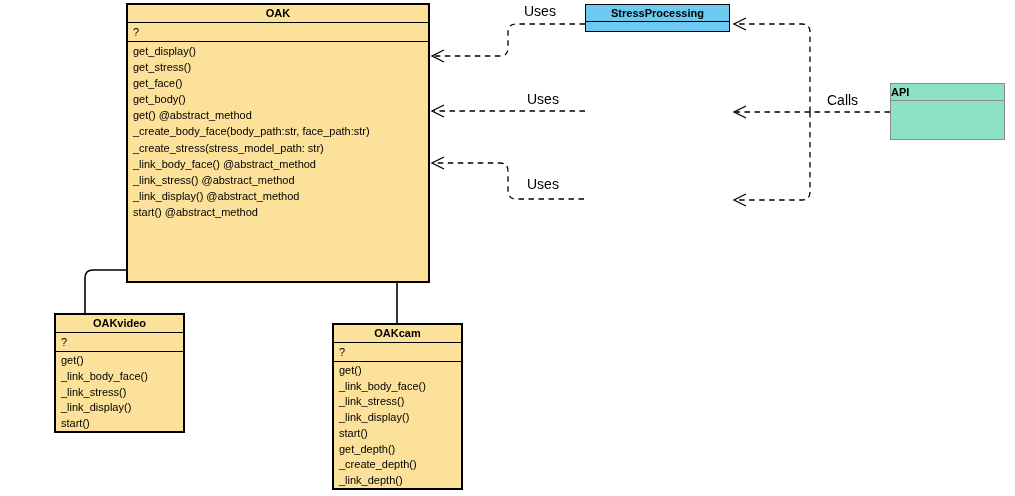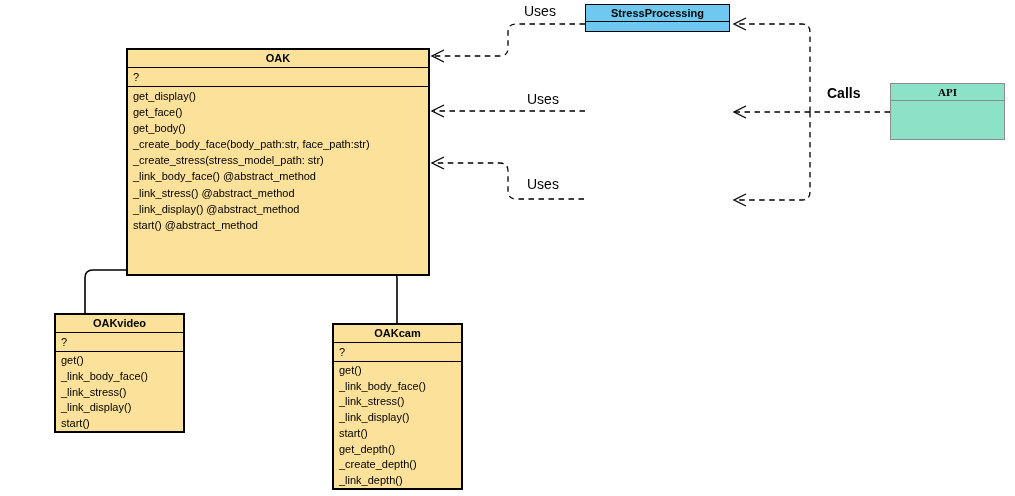--- a/index.html
+++ b/index.html
@@ -25,22 +25,22 @@
   .oakcam   .m { line-height:15.7px; }
 
   .proc { position:absolute; z-index:2; box-sizing:border-box; background:var(--processing-fill,#6EC9F0);
           border:1px solid #000; font-size:11px; overflow:hidden; }
   .proc .proc-title { font-weight:bold; text-align:center; height:16px; line-height:16px;
                       border-bottom:1px solid #000; white-space:nowrap; }
   .proc .proc-title.tight { font-size:10.5px; letter-spacing:-0.2px; }
 
   .api { position:absolute; z-index:2; box-sizing:border-box; background:var(--api-fill,#8CE2C6);
          border:1px solid var(--api-border,#8C8C8C); font-size:11px; overflow:hidden; }
-  .api .api-title { font-weight:bold; text-align:center; height:16px; line-height:16px;
-                    border-bottom:1px solid var(--api-border,#8C8C8C);font-family:Liberation Serif, serif; }
+  .api .api-title { font-weight:bold; text-align:left; height:16px; line-height:16px;
+                    border-bottom:1px solid var(--api-border,#8C8C8C); }
 
   .edge-label { position:absolute; z-index:3; font-size:14px; line-height:15px; white-space:nowrap; }
 </style>
 </head>
 <body>
 
 <div class="canvas">
 
   <svg class="wires" width="1015" height="496">
 
@@ -58,27 +58,29 @@
     <path class="wire" d="M810,112 V32 Q810,24 802,24 H736"></path>
     <path class="arrow" d="M746,18 L734,24 L746,30"></path>
     <path class="wire" d="M810,112 V192 Q810,200 802,200 H736"></path>
     <path class="arrow" d="M746,194 L734,200 L746,206"></path>
 
     <polygon class="tri" points="278,223 267,239 289,239"></polygon>
     <path class="solid" d="M278,239 V270"></path>
     <path class="solid" d="M85,313 V278 Q85,270 93,270 H389 Q397,270 397,278 V323"></path>
   </svg>
 
-  <div class="cls oak" style="left:126px; top:3px; width:304px; height:228px;margin-top:45px;">
+  <div class="cls oak" style="left:126px; top:3px; width:304px; height:280px;">
     <div class="cls-title">OAK</div>
     <div class="cls-attrs">?</div>
     <div class="cls-methods">
       <div class="m">get_display()</div>
+      <div class="m">get_stress()</div>
       <div class="m">get_face()</div>
       <div class="m">get_body()</div>
+      <div class="m">get() @abstract_method</div>
       <div class="m">_create_body_face(body_path:str, face_path:str)</div>
       <div class="m">_create_stress(stress_model_path: str)</div>
       <div class="m">_link_body_face() @abstract_method</div>
       <div class="m">_link_stress() @abstract_method</div>
       <div class="m">_link_display() @abstract_method</div>
       <div class="m">start() @abstract_method</div>
     </div>
   </div>
 
   <div class="cls oakvideo" style="left:18px; top:313px; width:131px; height:120px;margin-left:36px;">
@@ -114,15 +116,15 @@
 
 
 
   <div class="api" style="left:890px; top:83px; width:115px; height:57px;">
     <div class="api-title">API</div>
   </div>
 
   <div class="edge-label" style="left:524px; top:4px;">Uses</div>
   <div class="edge-label" style="left:527px; top:92px;">Uses</div>
   <div class="edge-label" style="left:527px; top:177px;">Uses</div>
-  <div class="edge-label" style="left:827px; top:86px;font-weight:bold;">Calls</div>
+  <div class="edge-label" style="left:827px; top:93px;">Calls</div>
 
 </div>
 
 </body></html>

